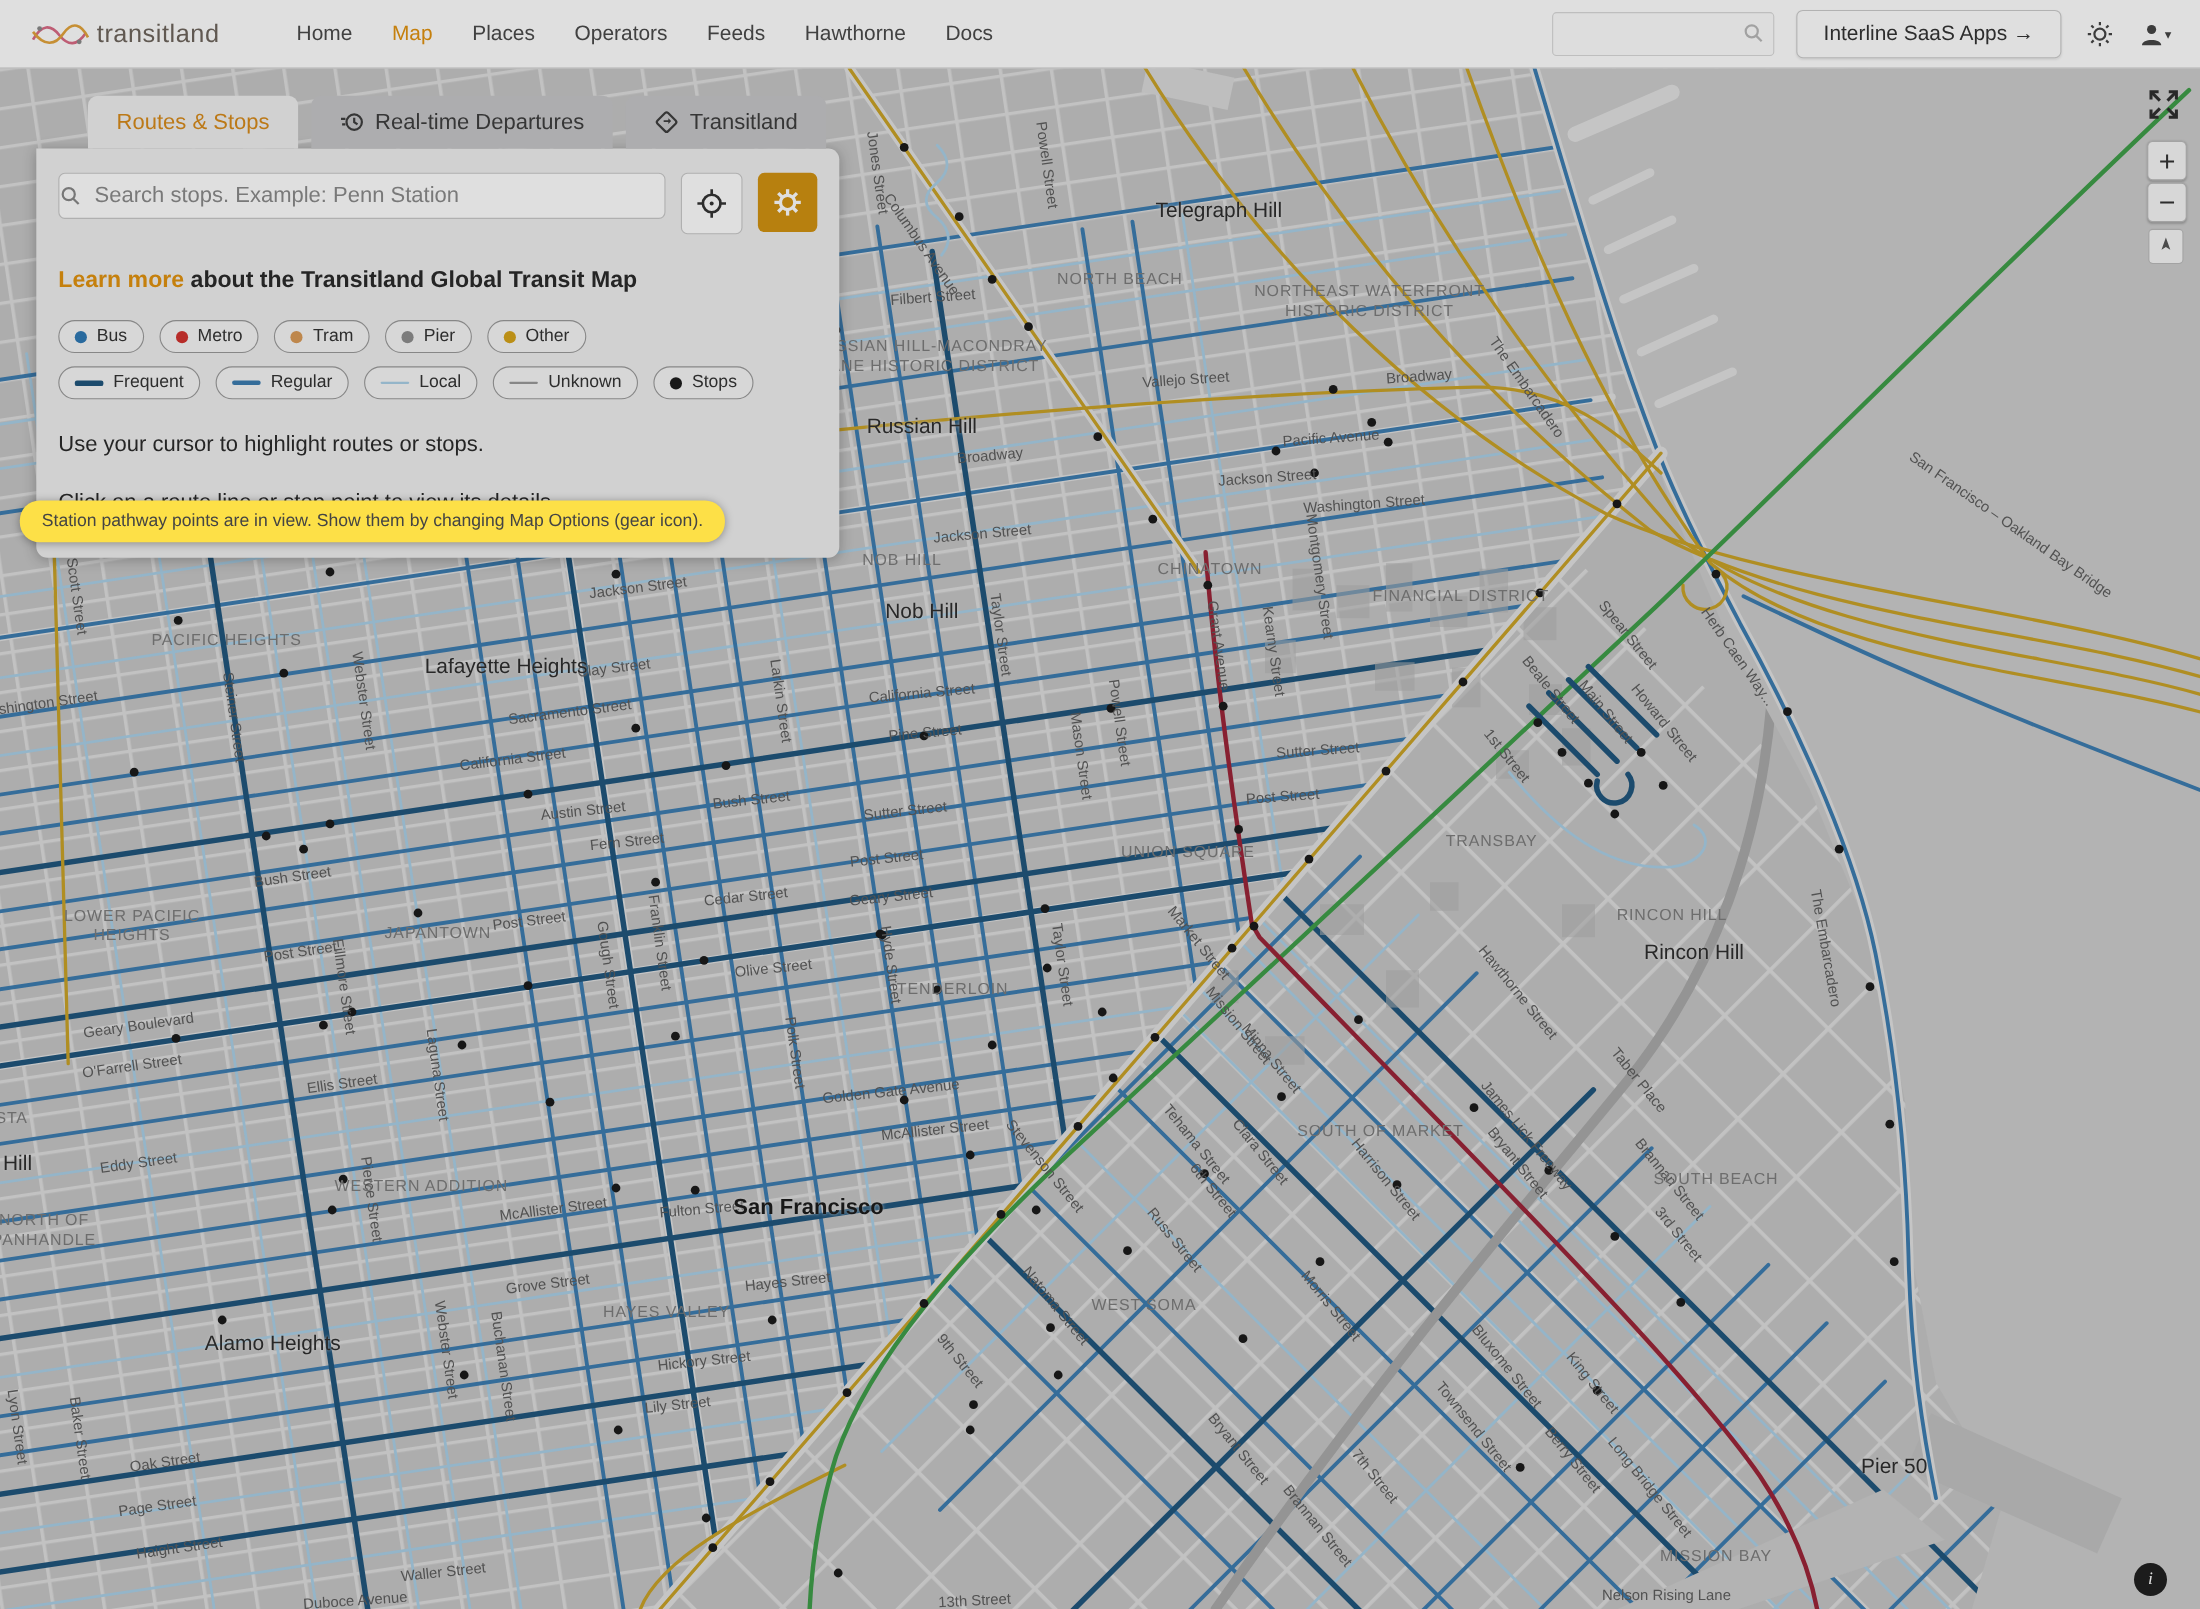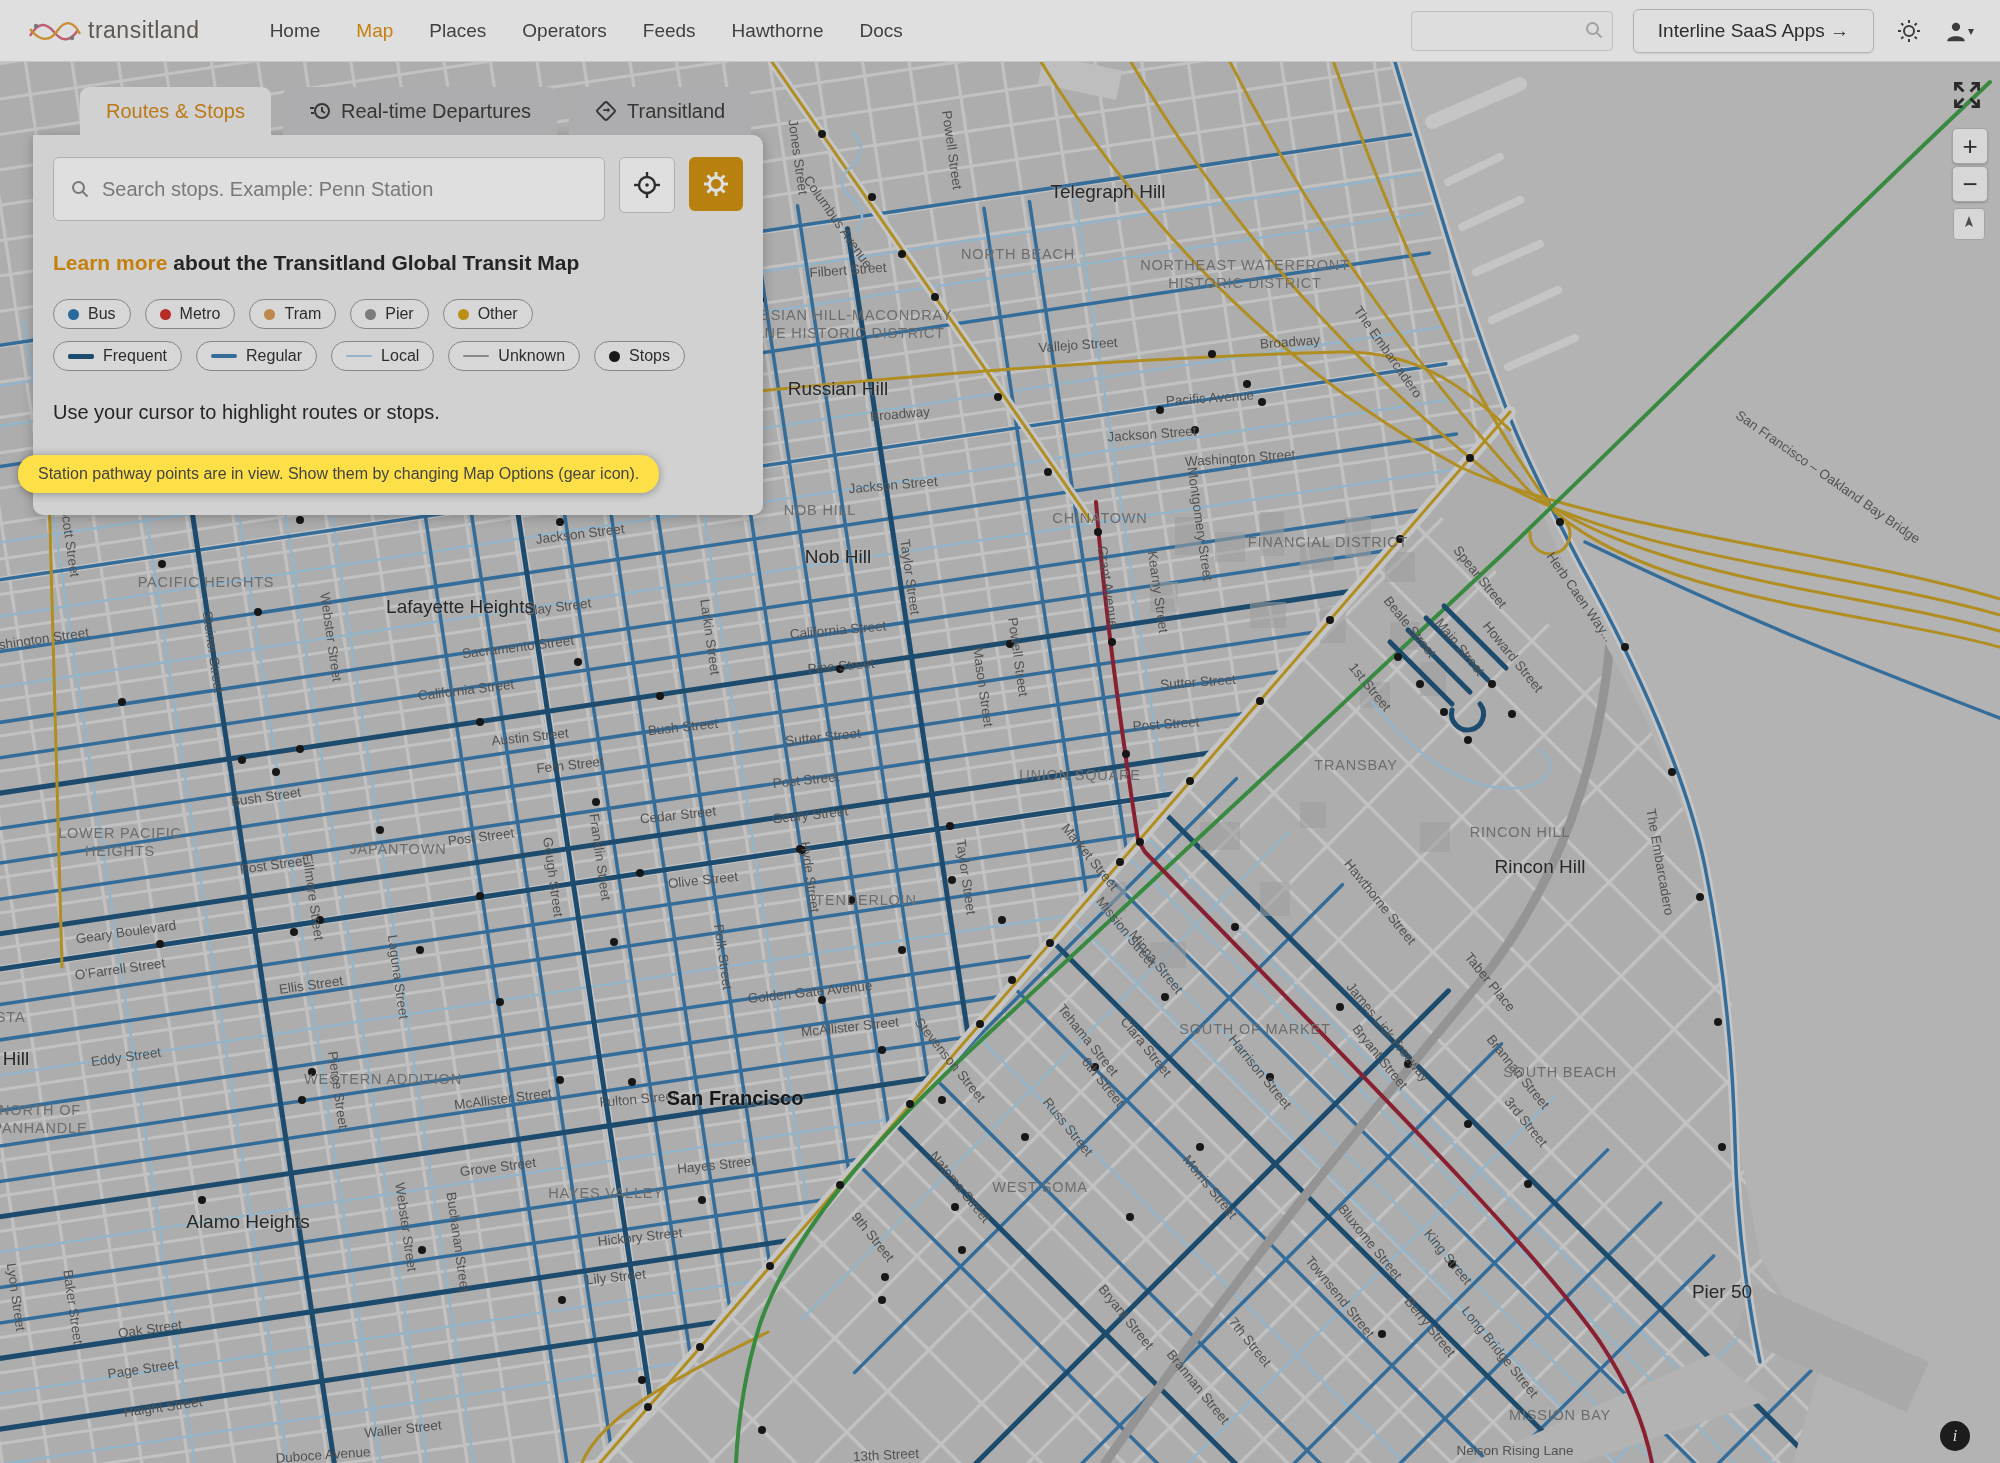--- a/index.html
+++ b/index.html
@@ -44,22 +44,22 @@
 
   
   .panel{position:absolute;left:33px;top:87px;width:730px;z-index:20}
   .tabs{display:flex;gap:12px;padding-left:47px}
   .tab{height:48px;padding:0 26px;display:flex;align-items:center;gap:10px;font-size:20px;
        border-radius:9px 9px 0 0;background:#c6c6c8;color:#3d3d3d;cursor:pointer}
   .tab.active{background:#efefef;color:#d78a1a}
   .panel-body{background:#efefef;border-radius:0 10px 10px 10px;box-shadow:0 2px 12px rgba(0,0,0,.25);
               padding:22px 20px 38px 20px;box-sizing:border-box}
   .search-row{display:flex;gap:14px}
-  .stop-search{flex:1;height:64px;background:#fff;border:1px solid #c9c9c9;border-radius:6px;
-               display:flex;align-items:center;gap:12px;padding:0 16px;box-sizing:border-box}
+  .stop-search{flex:1;height:42px;background:#fff;border:1px solid #c9c9c9;border-radius:6px;
+               display:flex;align-items:center;gap:12px;padding:0 0;box-sizing:border-box}
   .stop-search .ph{font-size:20px;color:#8a8a8a}
   .sq-btn{width:54px;height:54px;border-radius:6px;display:flex;align-items:center;justify-content:center;cursor:pointer}
   .locate{background:#fff;border:1px solid #c9c9c9}
   .gear{background:#d29211;border:none}
   .learn{margin-top:30px;font-size:21px;font-weight:bold;color:#2a2a2a}
   .learn .lnk{color:#e2920e;cursor:pointer}
   .chips{display:flex;gap:14px;margin-top:24px;flex-wrap:wrap}
   .chips.second{margin-top:12px}
   .chip{display:inline-flex;align-items:center;gap:9px;padding:5px 14px;border:1px solid #9a9a9a;
         border-radius:15px;font-size:16px;color:#333;background:rgba(255,255,255,.45)}
@@ -563,21 +563,21 @@
       <div class="map-label lbl-s" style="left: 1490px; top: 920px; transform: translate(-50%, -50%) rotate(51deg);">Taber Place</div>
       <div class="map-label lbl-s" style="left: 1380px; top: 840px; transform: translate(-50%, -50%) rotate(51deg);">Hawthorne Street</div>
       <div class="map-label lbl-s" style="left: 1370px; top: 625px; transform: translate(-50%, -50%) rotate(51deg);">1st Street</div>
       <div class="map-label lbl-s" style="left: 1410px; top: 565px; transform: translate(-50%, -50%) rotate(51deg);">Beale Street</div>
       <div class="map-label lbl-s" style="left: 1460px; top: 585px; transform: translate(-50%, -50%) rotate(51deg);">Main Street</div>
       <div class="map-label lbl-s" style="left: 1480px; top: 515px; transform: translate(-50%, -50%) rotate(51deg);">Spear Street</div>
       <div class="map-label lbl-d" style="left: 1356px; top: 703px; transform: translate(-50%, -50%) rotate(0deg);">TRANSBAY</div>
       <div class="map-label lbl-s" style="left: 1388px; top: 290px; transform: translate(-50%, -50%) rotate(55deg);">The Embarcadero</div>
       <div class="map-label lbl-s" style="left: 1580px; top: 535px; transform: translate(-50%, -50%) rotate(55deg);">Herb Caen Way...</div>
       <div class="map-label lbl-s" style="left: 1828px; top: 415px; transform: translate(-50%, -50%) rotate(35deg);">San Francisco – Oakland Bay Bridge</div>
-      <div class="map-label lbl-p" style="left: 1722px; top: 1230px; transform: translate(-50%, -50%) rotate(0deg);">Pier 50</div>
+      <div class="map-label lbl-p" style="left: 1722px; top: 1272px; transform: translate(-50%, -50%) rotate(0deg);">Pier 50</div>
       <div class="map-label lbl-d" style="left: 1560px; top: 1353px; transform: translate(-50%, -50%) rotate(0deg);">MISSION BAY</div>
       <div class="map-label lbl-s" style="left: 1500px; top: 1290px; transform: translate(-50%, -50%) rotate(51deg);">Long Bridge Street</div>
       <div class="map-label lbl-s" style="left: 1515px; top: 1388px; transform: translate(-50%, -50%) rotate(0deg);">Nelson Rising Lane</div>
       <div class="map-label lbl-s" style="left: 886px; top: 1393px; transform: translate(-50%, -50%) rotate(-3deg);">13th Street</div>
       <div class="map-label lbl-s" style="left: 1660px; top: 800px; transform: translate(-50%, -50%) rotate(80deg);">The Embarcadero</div>
     </div>
 </div>
 
 <div class="panel">
   <div class="tabs">

